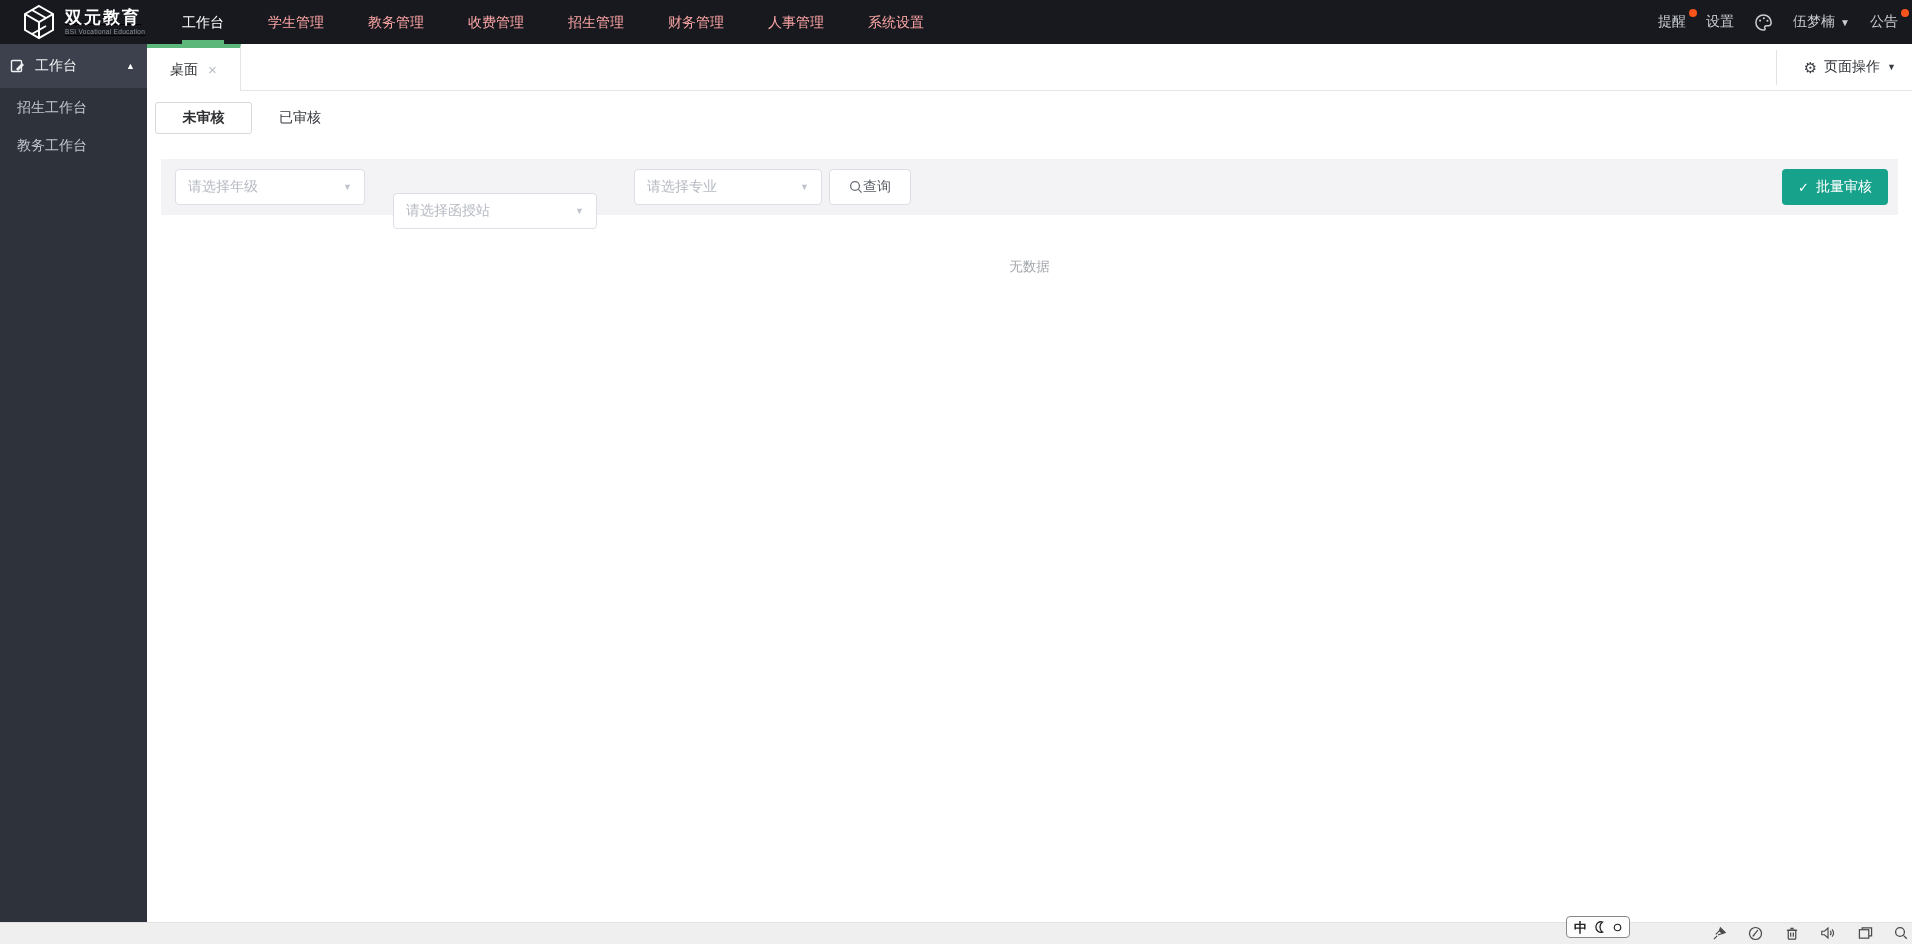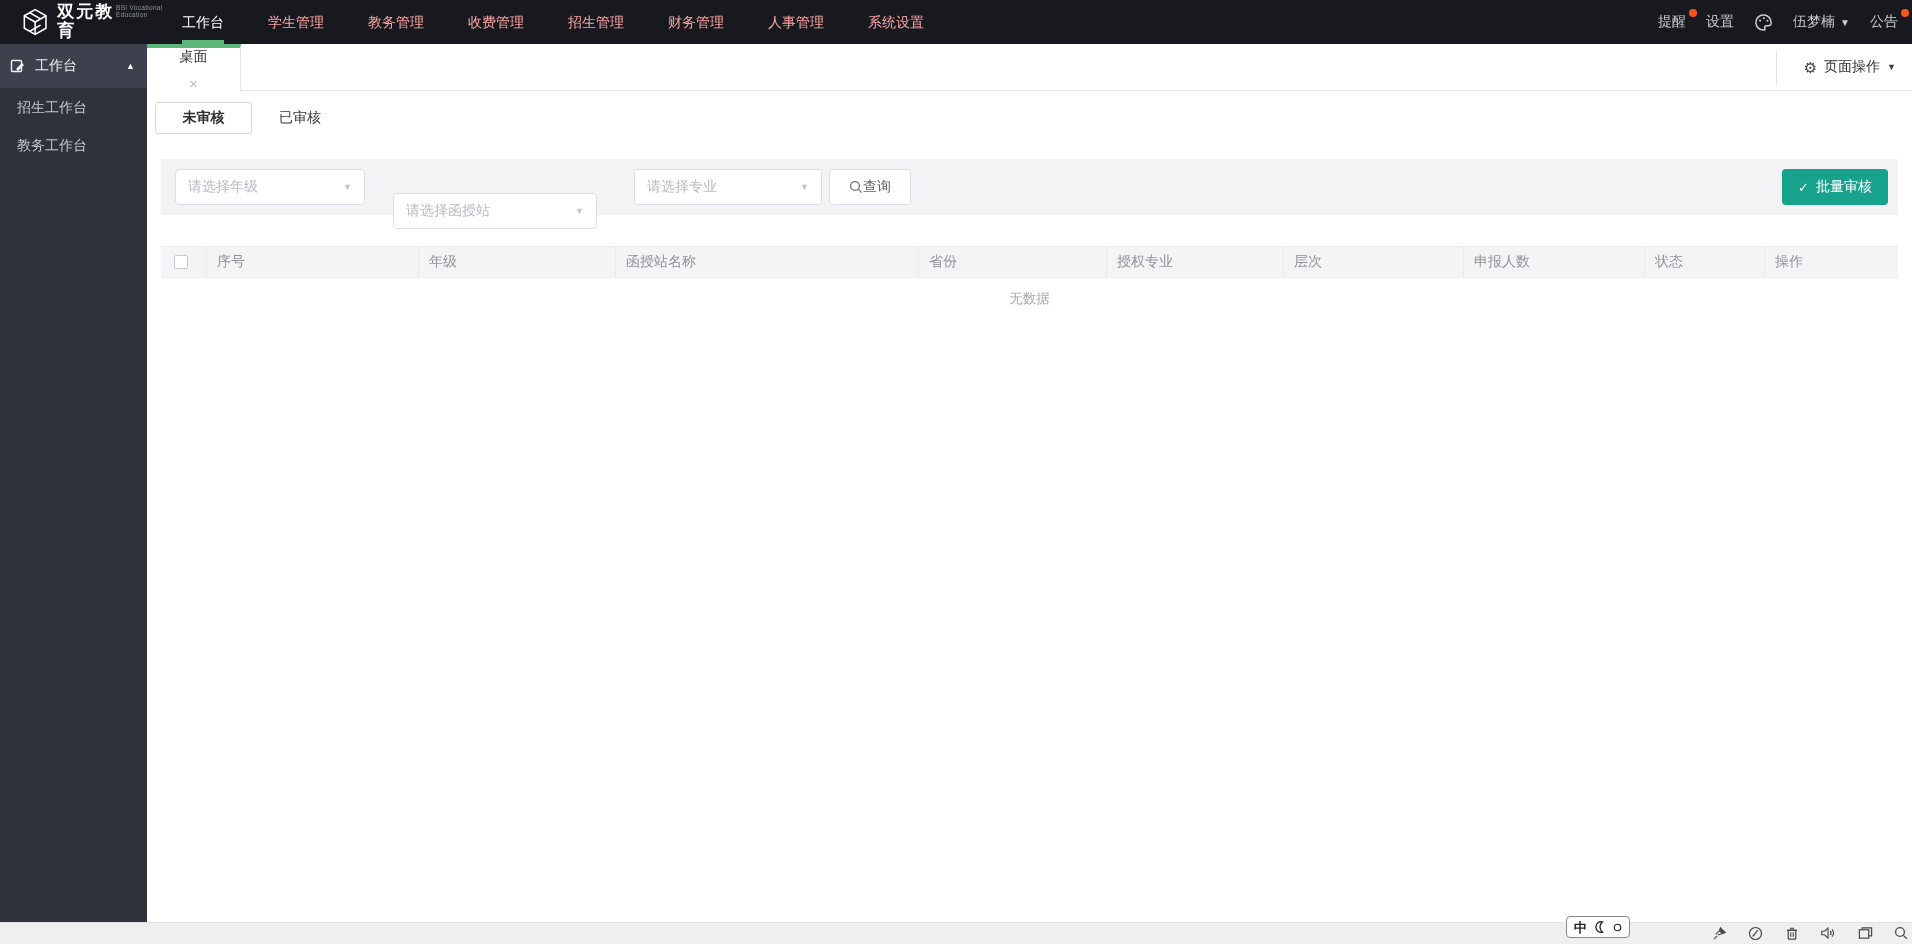--- a/index.html
+++ b/index.html
@@ -3,21 +3,21 @@
 <meta charset="utf-8">
 <style>
   * { margin:0; padding:0; box-sizing:border-box; }
   html,body { width:1912px; height:944px; overflow:hidden; background:#fff;
               font-family:"Liberation Sans","DejaVu Sans",sans-serif; }
 
   
   .topnav { position:absolute; top:0; left:0; width:1912px; height:44px;
             background:#17191e; display:flex; align-items:center; z-index:10; }
   .logo { display:flex; align-items:center; gap:9px; padding-left:22px; width:178px; flex:0 0 auto; }
-  .brand-text { display:flex; flex-direction:row; line-height:1.1; }
+  .brand-text { display:flex; flex-direction:column; line-height:1.1;text-decoration:underline; }
   .brand-cn { color:#ffffff; font-size:17px; font-weight:bold; letter-spacing:2px; }
   .brand-en { color:#8d949c; font-size:6.5px; letter-spacing:.3px; margin-top:1px; }
   .nav-menu { display:flex; margin-left:4px; }
   .nav-item { height:44px; line-height:44px; margin-right:44px; color:#fca5a5; font-size:14px; cursor:pointer; }
   .nav-item.active { color:#fff; box-shadow: inset 0 -4px 0 #5cb87a; }
   .nav-right { margin-left:auto; display:flex; align-items:center; gap:20px; padding-right:14px;
                color:#c9ccd1; font-size:14px; }
   .nav-right .withdot { position:relative; cursor:pointer; }
   .dot { position:absolute; top:-4px; right:-11px; width:8px; height:8px; border-radius:50%; background:#fa541c; }
   .user { display:flex; align-items:center; gap:5px; cursor:pointer; }
@@ -43,21 +43,21 @@
           display:flex; align-items:center; justify-content:space-between; z-index:7; }
   .tray svg { display:block; }
 
   
   .main { position:absolute; left:147px; top:44px; width:1765px; height:878px; background:#fff; }
 
   .tabstrip { position:relative; height:47px; border-bottom:1px solid #e4e5e7; background:#fff; }
   .tab-desktop { position:absolute; left:0; top:0; height:47px; width:94px; background:#fff;
                  border-top:4px solid #5cb87a; border-right:1px solid #e4e5e7;
                  display:flex; align-items:center; justify-content:center; gap:10px;
-                 font-size:14px; color:#2f3237; z-index:2; cursor:pointer;flex-direction:column; }
+                 font-size:14px; color:#2f3237; z-index:2; cursor:pointer; }
   .tab-close { color:#b9bdc3; font-size:15px; line-height:1; cursor:pointer; }
   .pageops-divider { position:absolute; right:135px; top:6px; height:35px; border-left:1px solid #e3e3e5; }
   .pageops { position:absolute; right:16px; top:0; height:46px; display:flex; align-items:center;
              gap:7px; color:#2f3237; font-size:14px; cursor:pointer; }
   .gear { font-size:15px; color:#3a3d42; line-height:1; }
   .pageops .caret-down { color:#3a3d42; font-size:9px; }
 
   .subtabs { display:flex; align-items:center; margin:11px 0 0 8px; height:32px; font-size:14px; color:#303133; }
   .subtab.active { width:97px; height:32px; line-height:30px; text-align:center; background:#fff;
                    border:1px solid #d8d8dc; border-radius:3px; font-weight:bold; cursor:pointer;font-family:Liberation Mono, monospace; }
@@ -201,34 +201,20 @@
       </svg>
       <span>查询</span>
     </div>
     <div class="btn-batch">
       <span class="check">✓</span>
       <span>批量审核</span>
     </div>
   </div>
 
   <div class="tablewrap">
-    <div class="thead">
-      <div class="th th-check">
-        <span class="checkbox"></span>
-      </div>
-      <div class="th w-seq">序号</div>
-      <div class="th w-grade">年级</div>
-      <div class="th w-station">函授站名称</div>
-      <div class="th w-prov">省份</div>
-      <div class="th w-major">授权专业</div>
-      <div class="th w-level">层次</div>
-      <div class="th w-count">申报人数</div>
-      <div class="th w-status">状态</div>
-      <div class="th">操作</div>
-    </div>
     <div class="empty-row">无数据</div>
   </div>
 </div>
 
 <div class="bottom-strip"></div>
 
 <div class="ime-box">
   <span class="ime-lang">中</span>
   <svg width="12" height="12" viewBox="0 0 12 12">
     <path d="M8.5 1 A5.2 5.2 0 1 0 8.5 11 A6.2 6.2 0 0 1 8.5 1 Z" fill="none" stroke="#222" stroke-width="1.3"></path>

